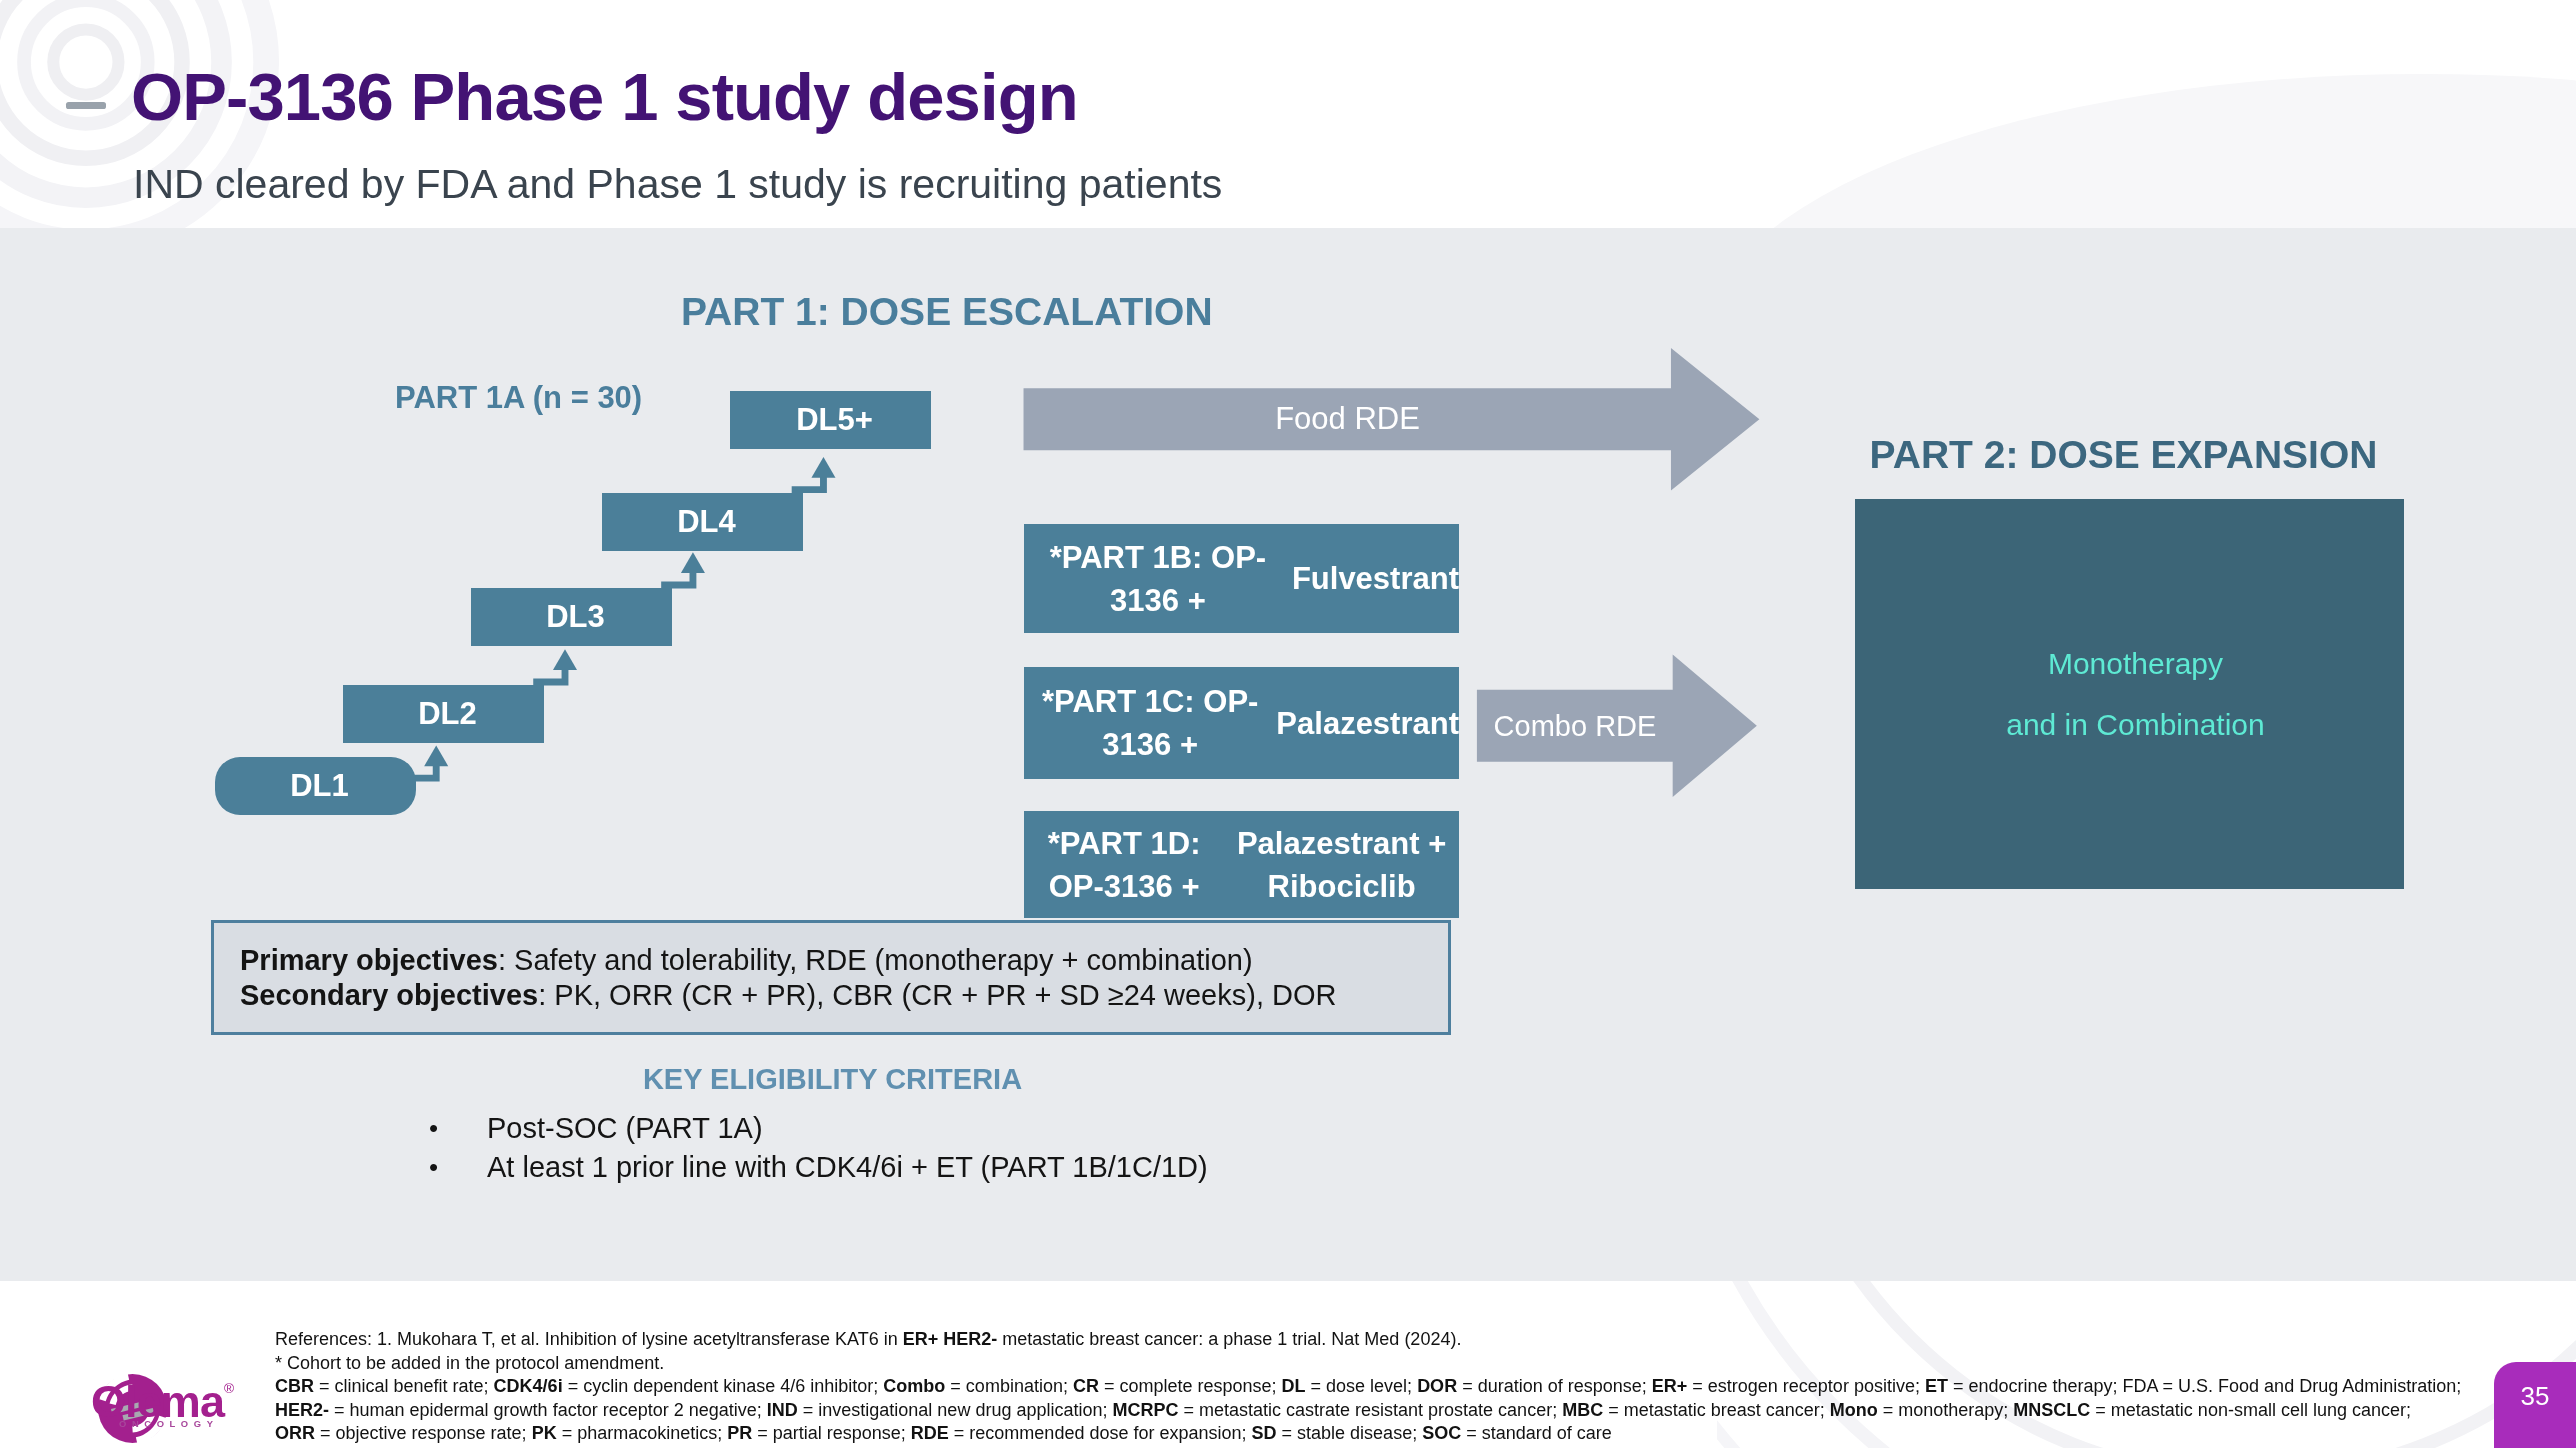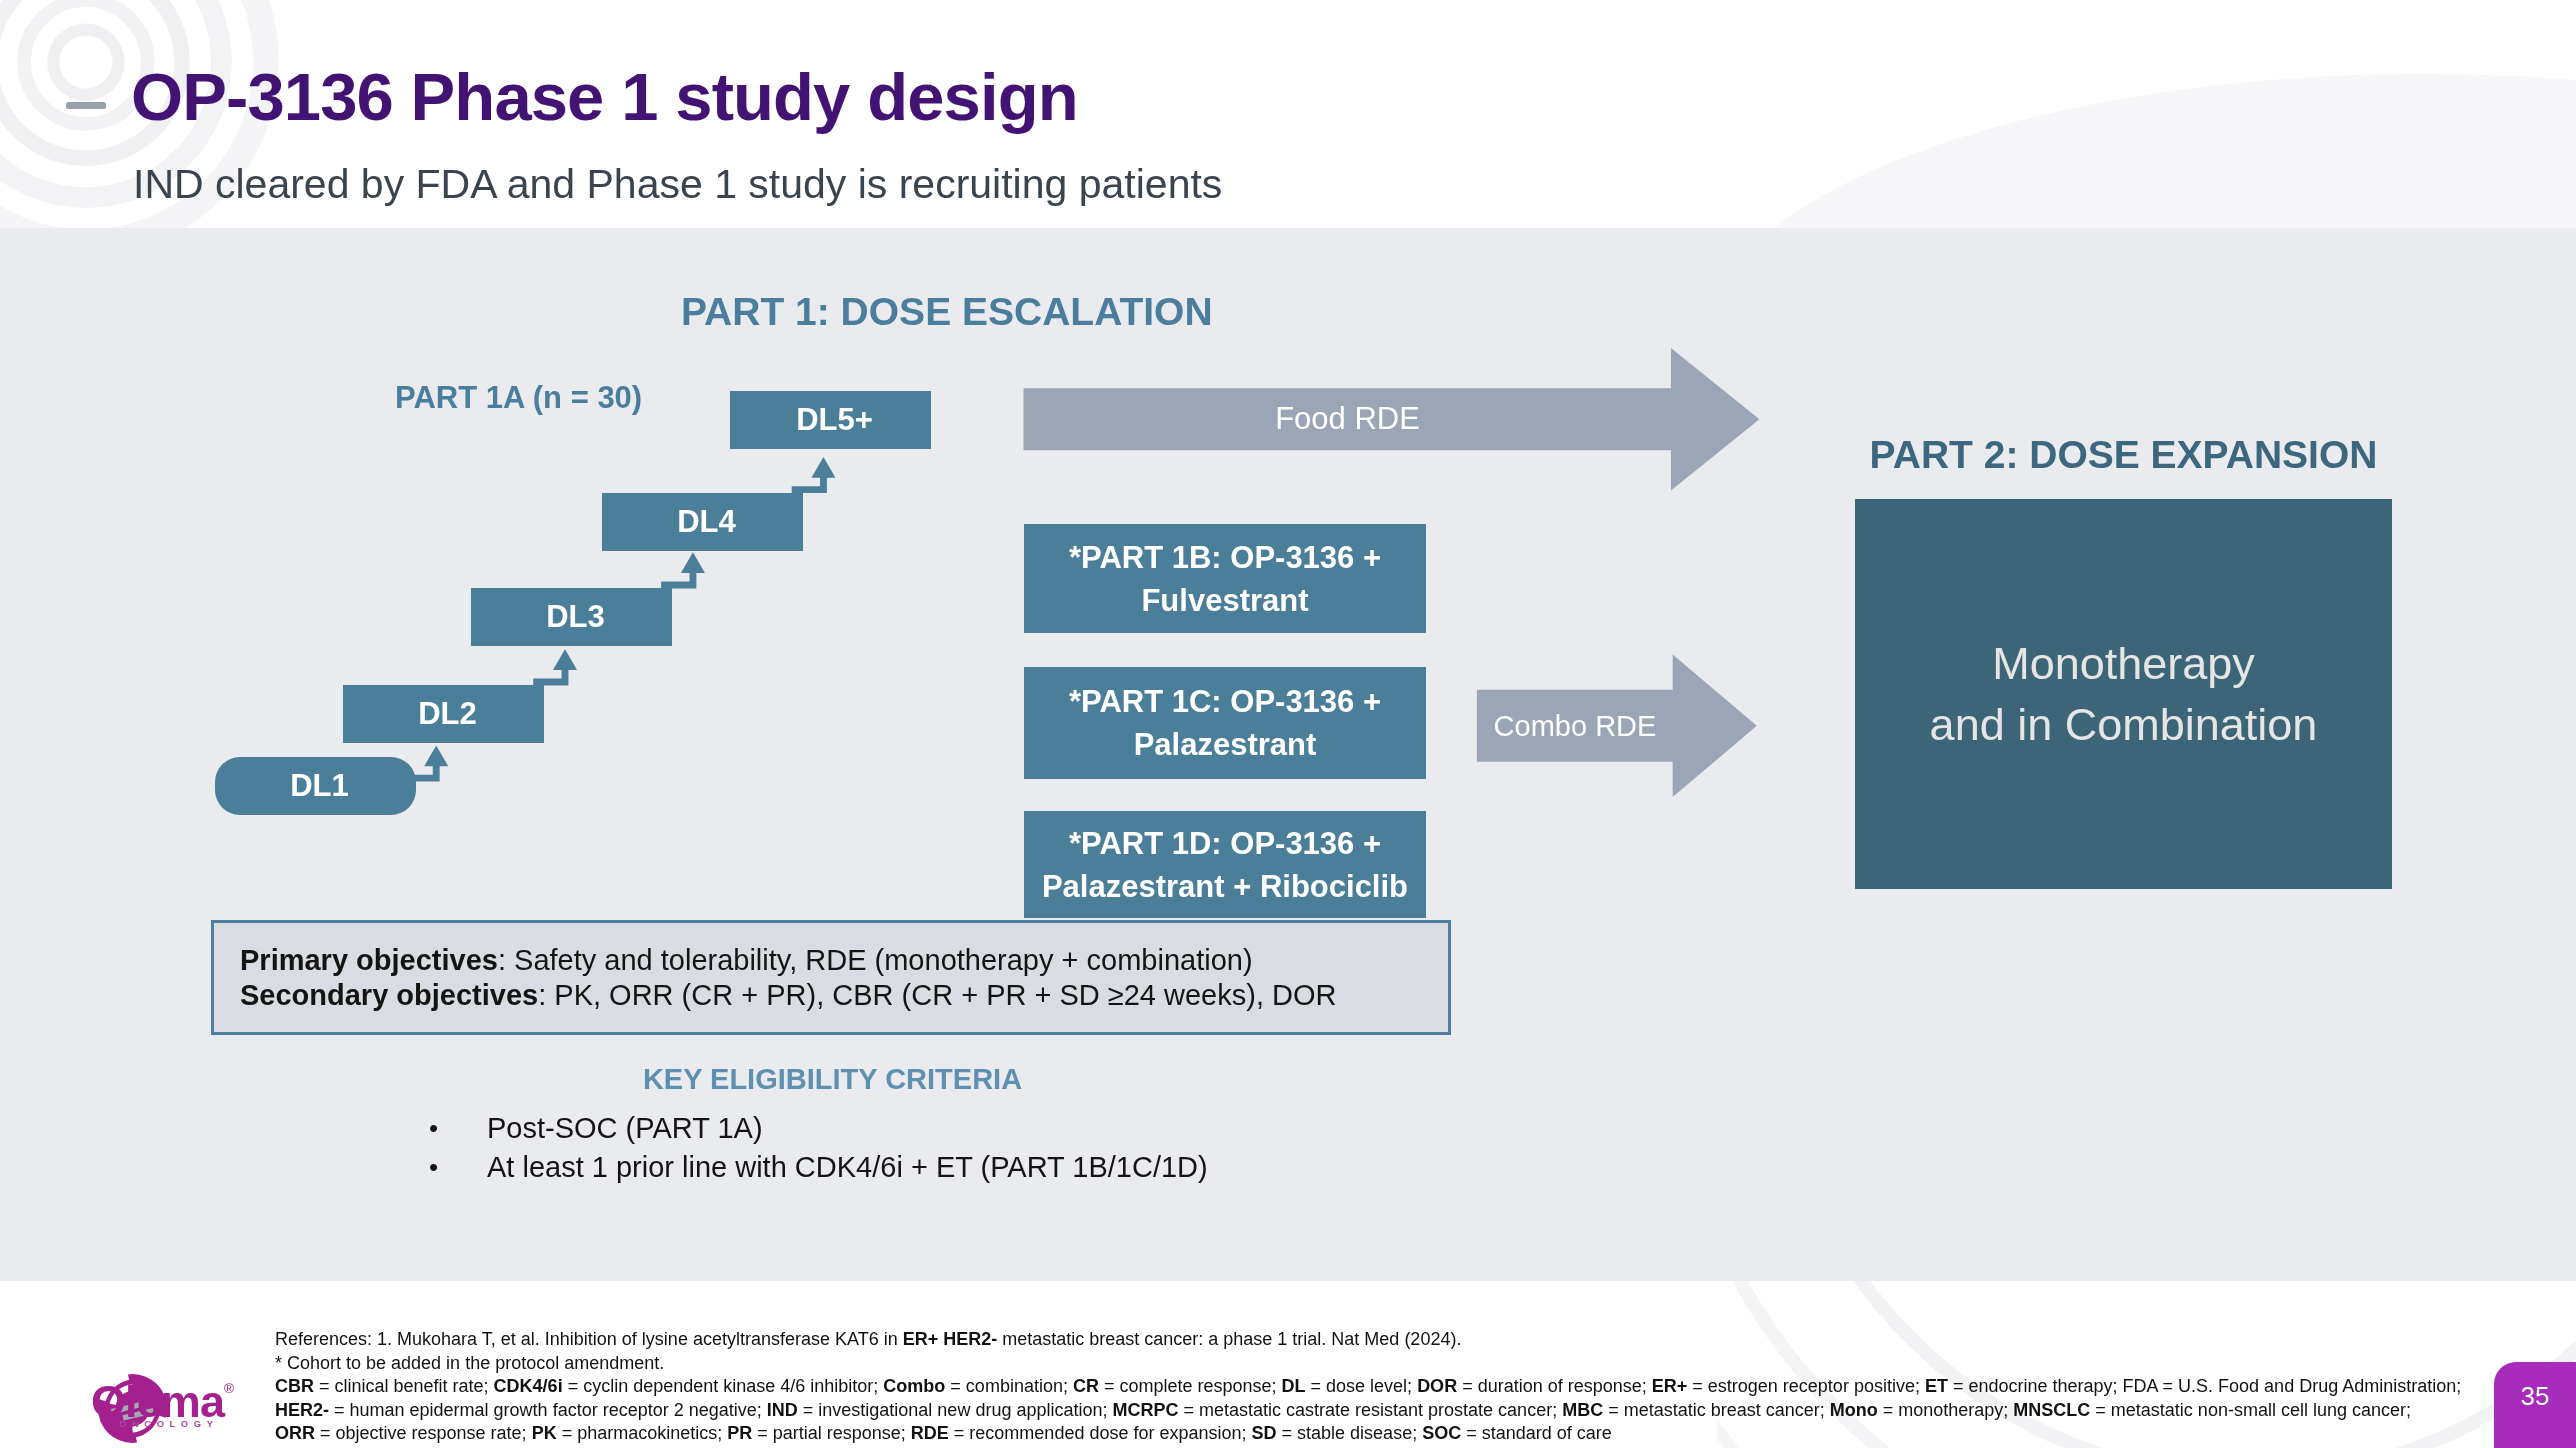--- a/index.html
+++ b/index.html
@@ -23,29 +23,29 @@
   
   .part1-heading{position:absolute;left:681px;top:290px;font-size:39px;font-weight:700;color:var(--teal-heading,#4A7E9C);white-space:nowrap;}
   .part1a-label{position:absolute;left:395px;top:380px;font-size:31px;font-weight:700;color:var(--teal-heading,#4A7E9C);white-space:nowrap;}
   .dl-box{position:absolute;width:193px;height:58px;background:var(--teal-box,#4B7F99);
     display:flex;align-items:center;justify-content:center;color:#fff;font-size:31px;font-weight:700;padding-left:8px;}
   .dl1{left:215px;top:757px;border-radius:25px;} .dl2{left:343px;top:685px;} .dl3{left:471px;top:588px;}
   .dl4{left:602px;top:493px;} .dl5{left:730px;top:391px;}
   .arrow-label{position:absolute;display:flex;align-items:center;justify-content:center;color:#fff;font-weight:400;}
   .mono-label{left:1024px;top:388px;width:647px;height:62px;font-size:31px;}
   .combo-label{left:1477px;top:690px;width:196px;height:72px;font-size:29px;}
-  .combo-box{position:absolute;left:1024px;width:402px;background:var(--teal-box,#4B7F99);
-    display:flex;flex-direction:column;align-items:center;justify-content:center;
+  .combo-box{position:absolute;left:1024px;width:435px;background:var(--teal-box,#4B7F99);
+    display:flex;flex-direction:row;align-items:center;justify-content:center;
     color:#fff;font-size:31px;font-weight:700;line-height:43px;text-align:center;}
   .cb1{top:524px;height:109px;} .cb2{top:667px;height:112px;} .cb3{top:811px;height:107px;}
   
   .part2-heading{position:absolute;left:1855px;top:433px;width:537px;text-align:center;font-size:39px;font-weight:700;color:var(--part2-heading,#3C677F);white-space:nowrap;}
   .expansion-box{position:absolute;left:1855px;top:499px;width:537px;height:390px;background:var(--expansion-box,#3C6577);
     display:flex;flex-direction:column;align-items:center;justify-content:center;gap:15.5px;
-    color:#e5e5e5;font-size:45px;font-weight:400;line-height:45px;text-align:center;}
+    color:#5eead4;font-size:30px;font-weight:400;line-height:45px;text-align:center;padding-left:12px;}
   
   .objectives-box{position:absolute;left:211px;top:920px;width:1240px;height:115px;box-sizing:border-box;
     background:var(--objectives-fill,#D9DDE3);border:3.4px solid var(--objectives-border,#4E7F9E);
     display:flex;flex-direction:column;justify-content:center;padding-left:26px;gap:2px;
     font-size:29px;color:var(--ink,#141414);}
   .seg-b{font-weight:700;}
   
   .elig-heading{position:absolute;left:515px;top:1063px;width:635px;text-align:center;
     font-size:29px;font-weight:700;color:var(--eligibility-heading,#6090B0);white-space:nowrap;}
   .bullets{position:absolute;left:429px;top:1109px;font-size:29px;color:var(--ink,#141414);}

